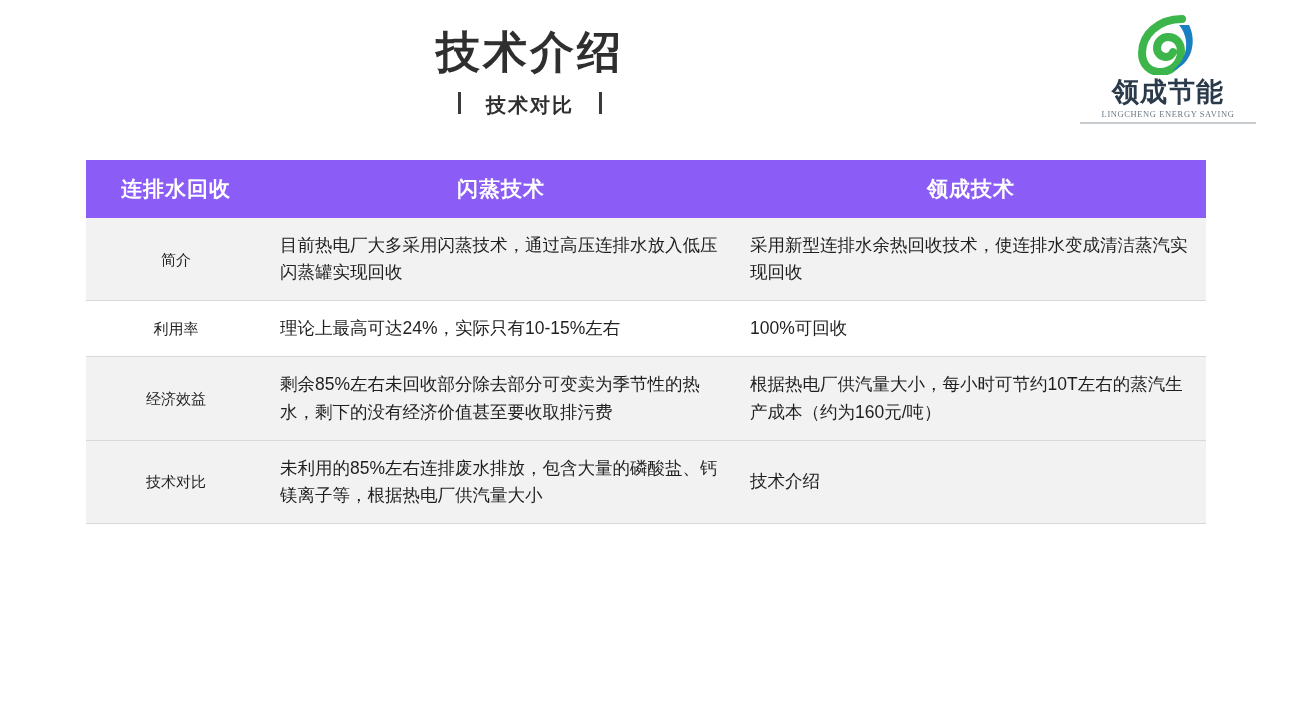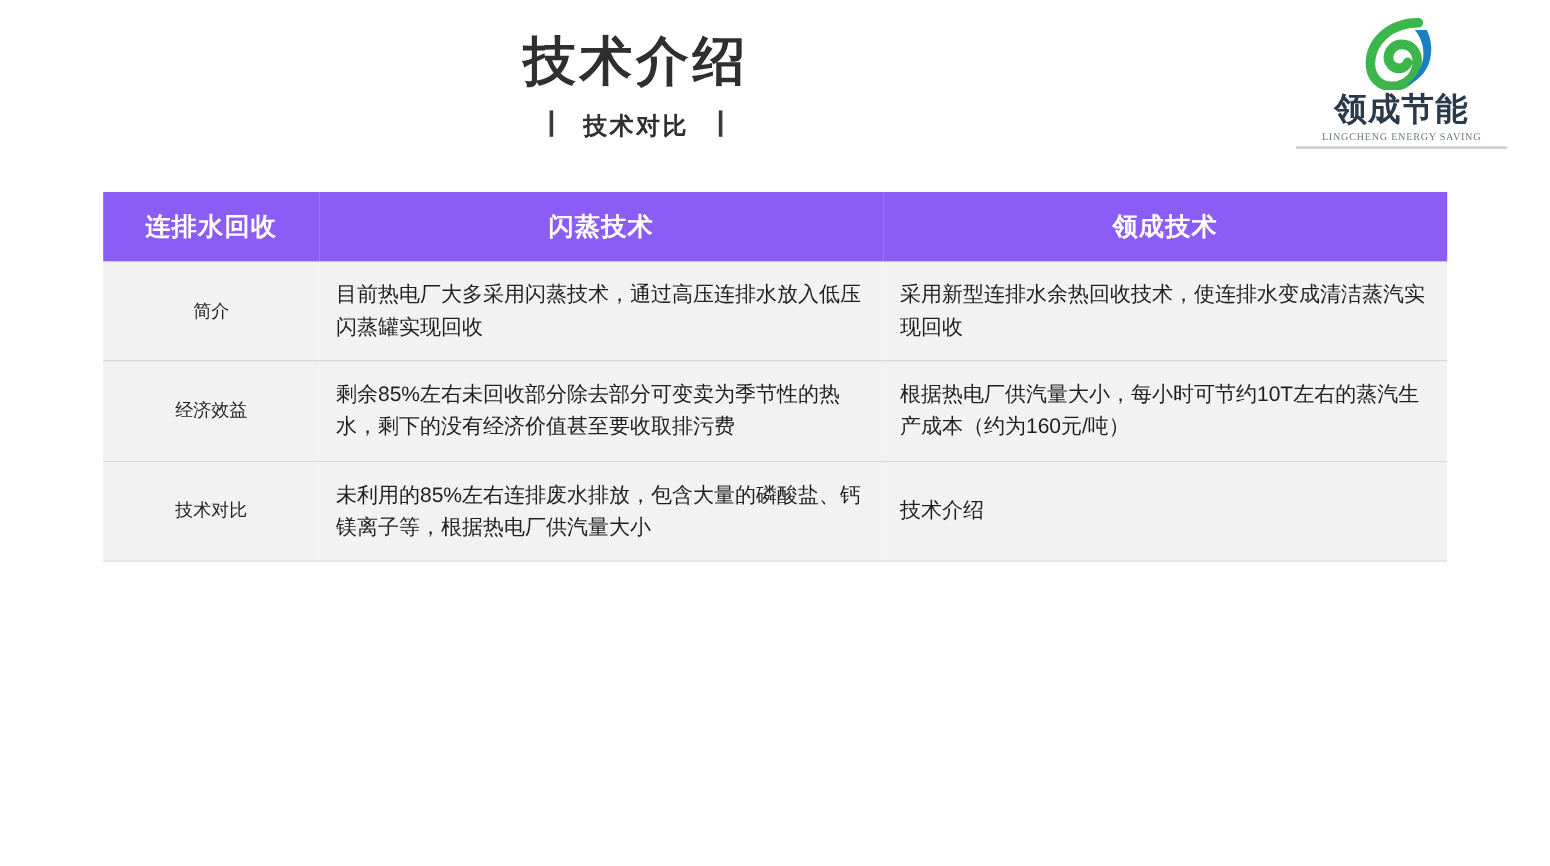--- a/index.html
+++ b/index.html
@@ -181,20 +181,25 @@
         <th class="col-1">闪蒸技术</th>
         <th class="col-2">领成技术</th>
       </tr>
     </thead>
     <tbody>
       <tr class="striped bordered">
         <td class="label">简介</td>
         <td class="body">目前热电厂大多采用闪蒸技术，通过高压连排水放入低压闪蒸罐实现回收</td>
         <td class="body">采用新型连排水余热回收技术，使连排水变成清洁蒸汽实现回收</td>
       </tr>
+      <tr class="plain bordered">
+        <td class="label">利用率</td>
+        <td class="body">理论上最高可达24%，实际只有10-15%左右</td>
+        <td class="body">100%可回收</td>
+      </tr>
       <tr class="striped bordered">
         <td class="label">经济效益</td>
         <td class="body">剩余85%左右未回收部分除去部分可变卖为季节性的热水，剩下的没有经济价值甚至要收取排污费</td>
         <td class="body">根据热电厂供汽量大小，每小时可节约10T左右的蒸汽生产成本（约为160元/吨）</td>
       </tr>
       <tr class="striped bordered">
         <td class="label">技术对比</td>
         <td class="body">未利用的85%左右连排废水排放，包含大量的磷酸盐、钙镁离子等，根据热电厂供汽量大小</td>
         <td class="body">技术介绍</td>
       </tr>

